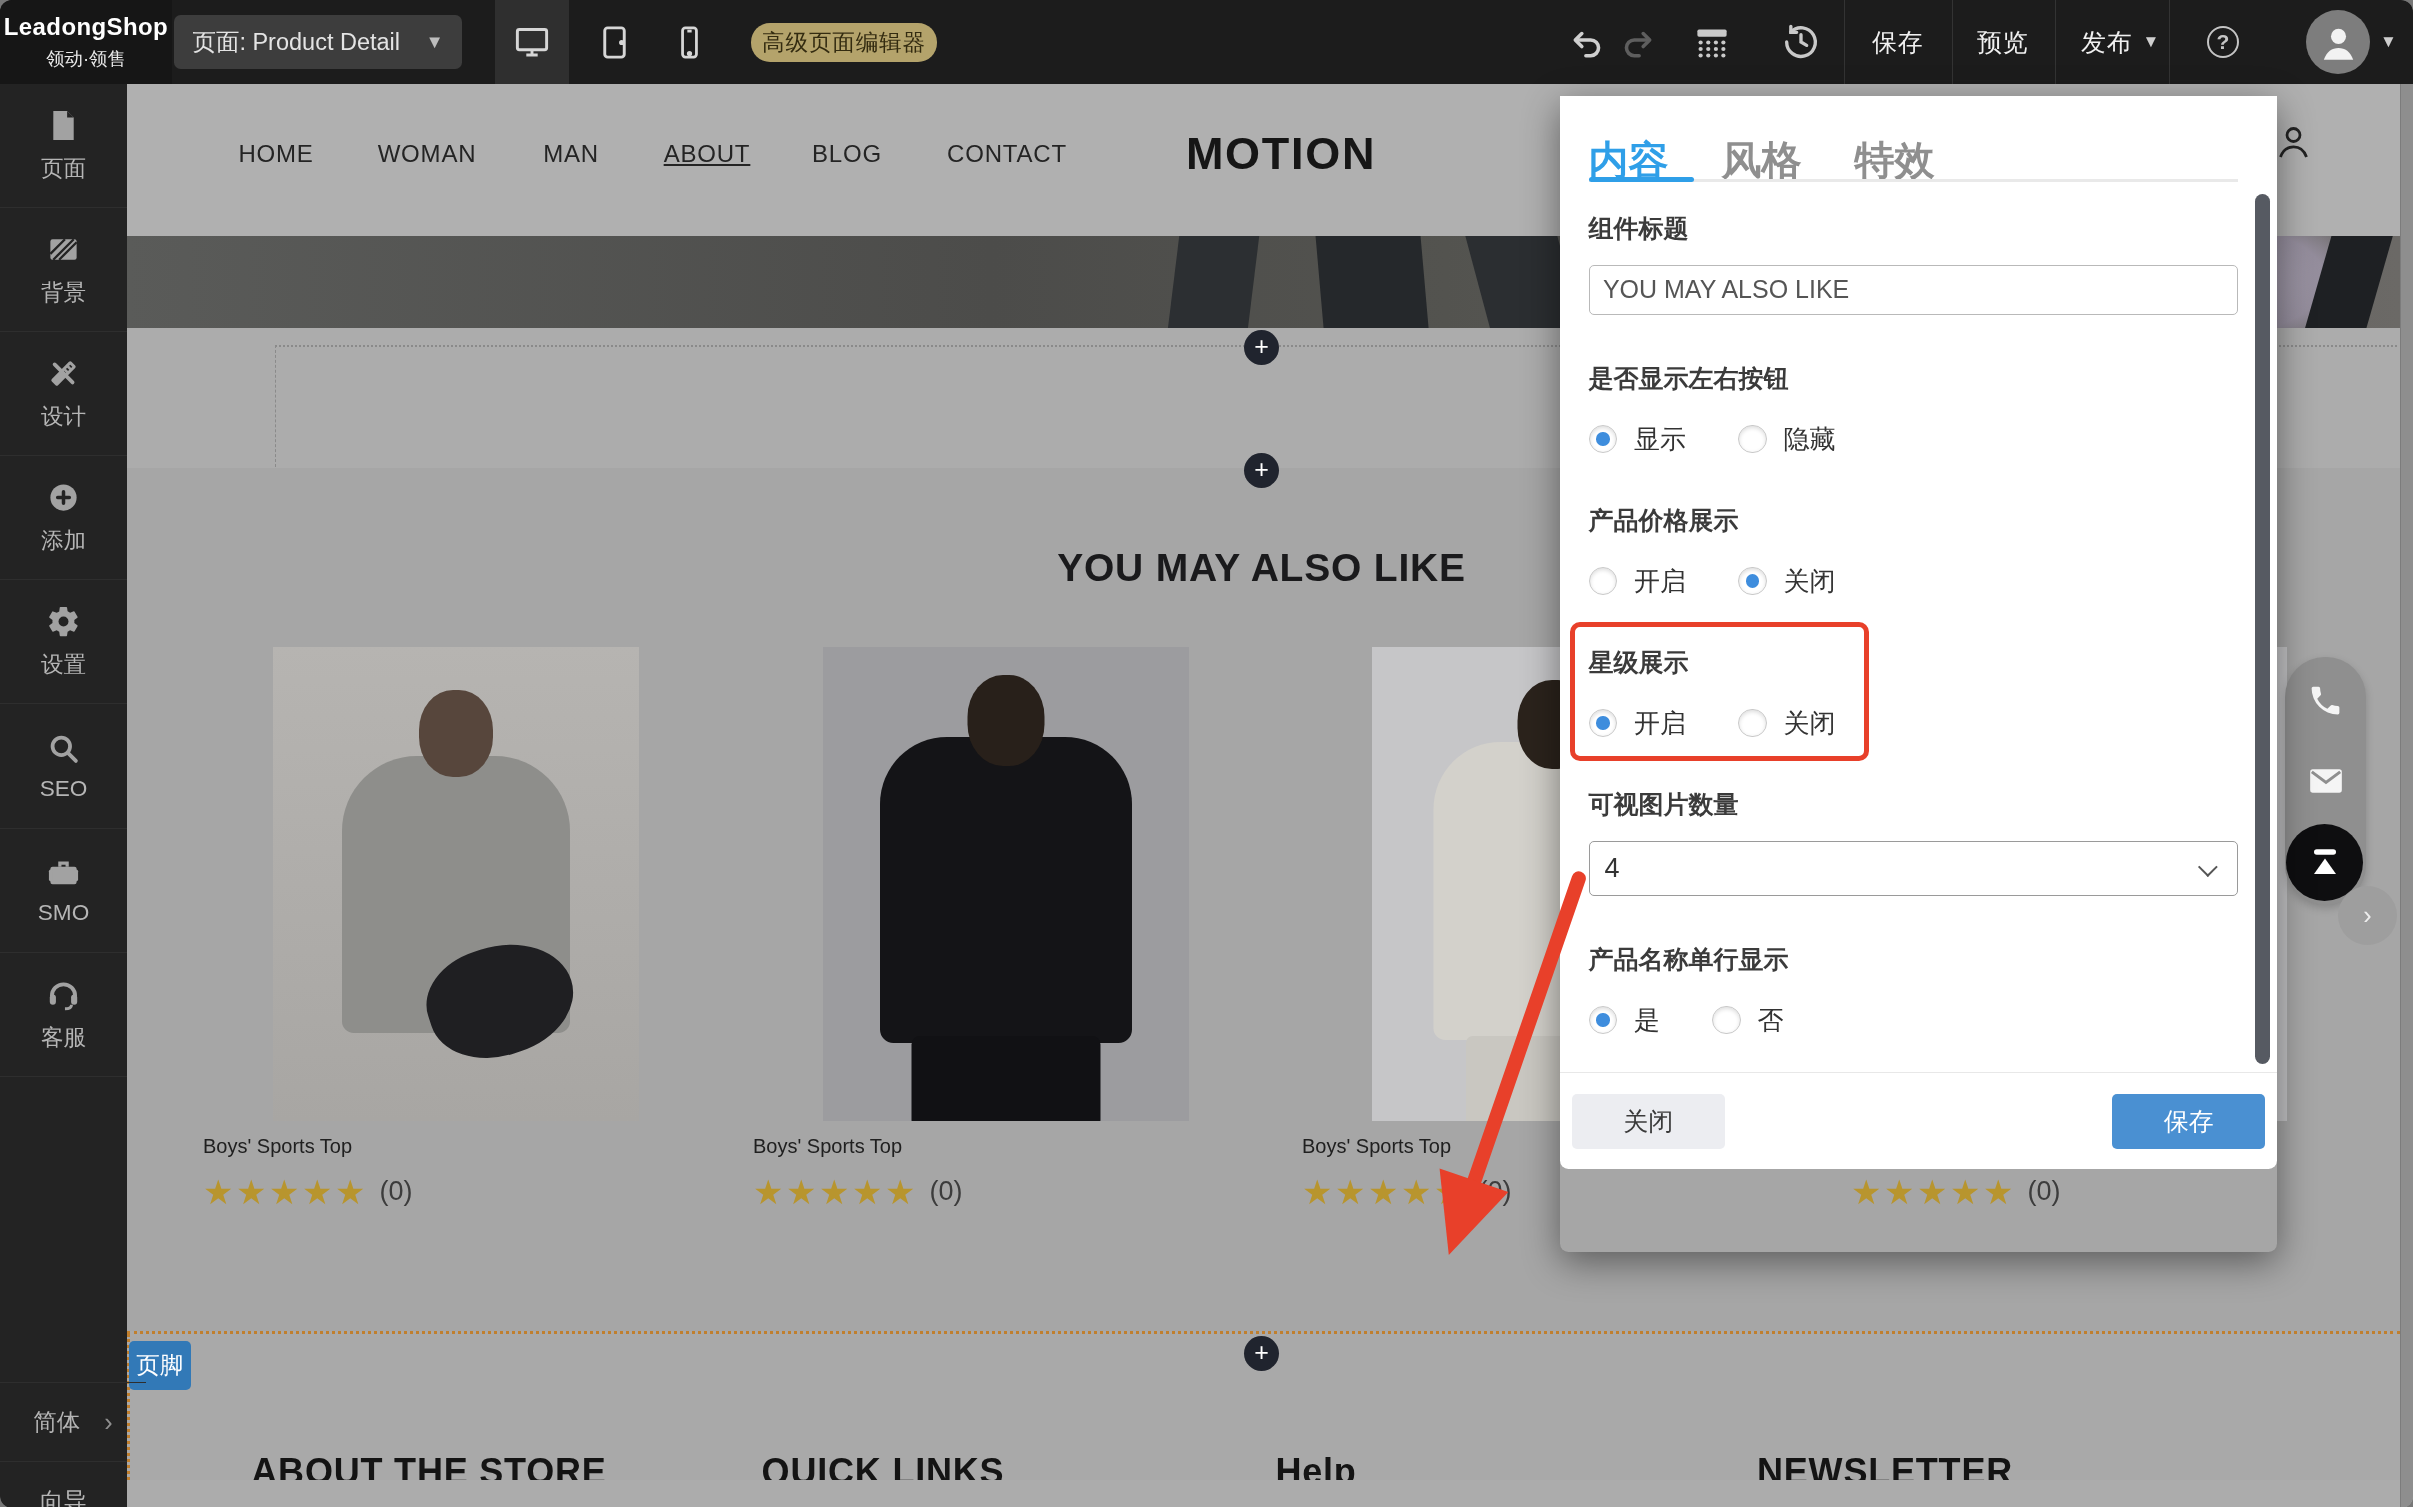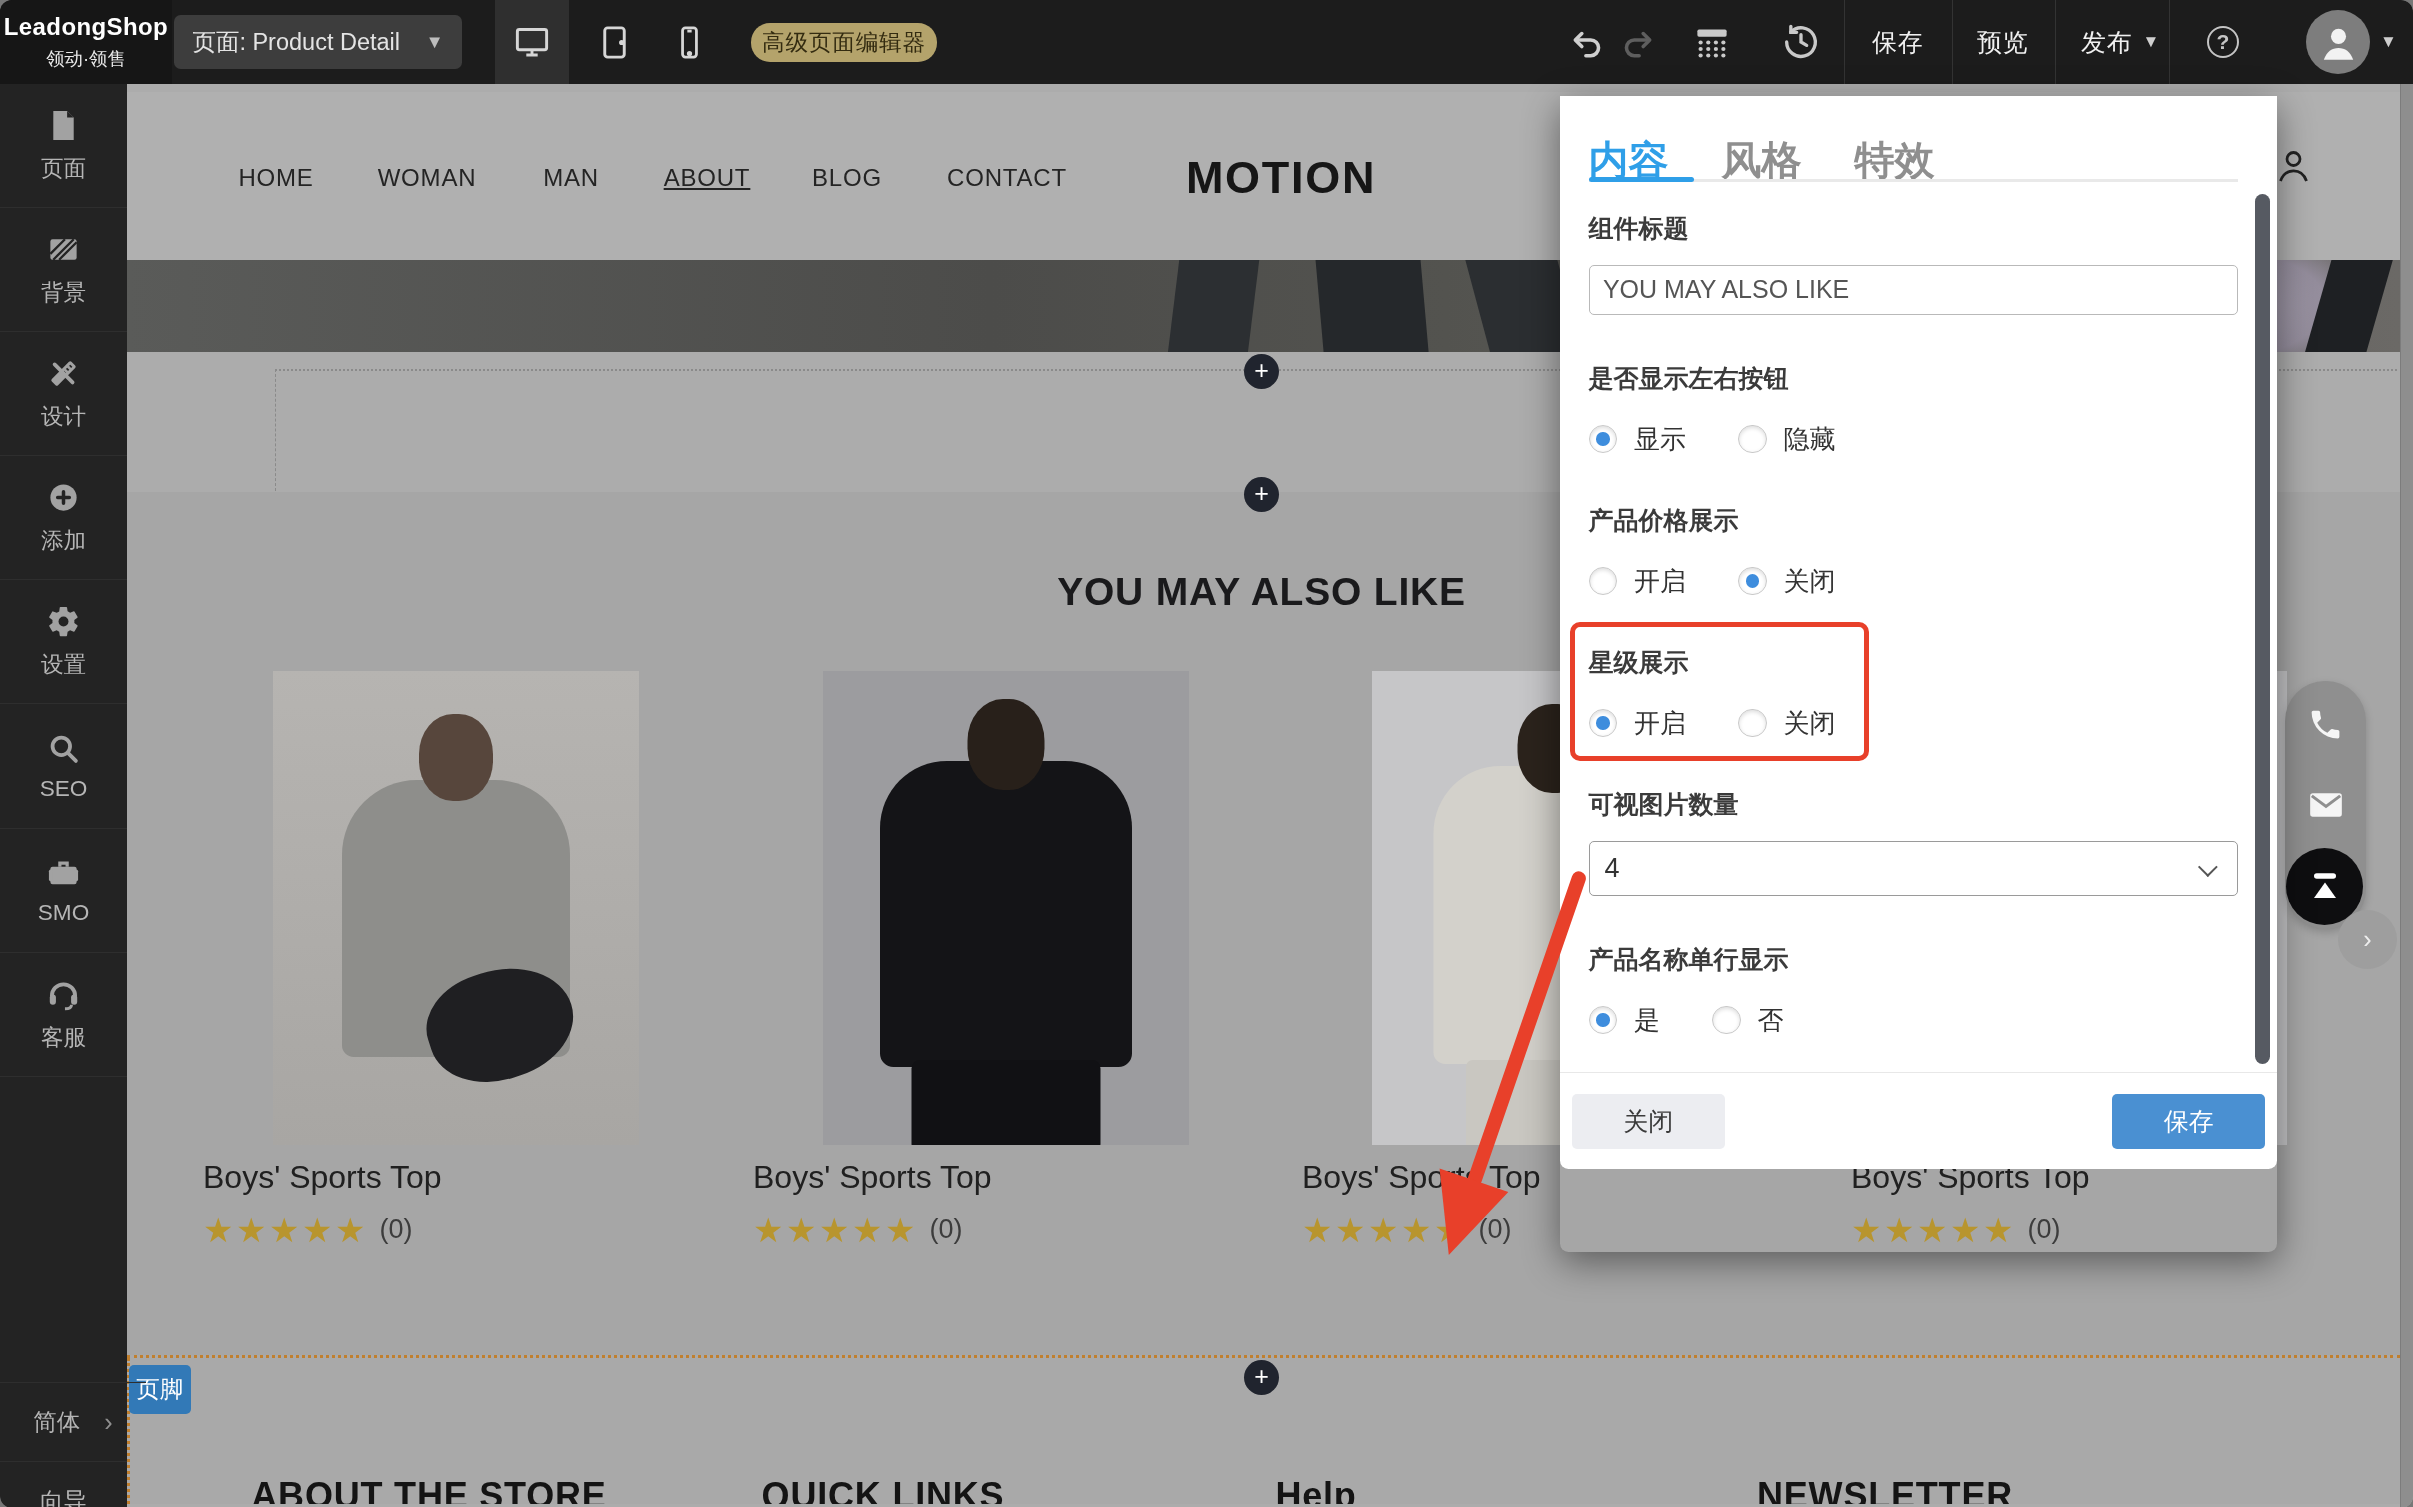--- a/index.html
+++ b/index.html
@@ -27,21 +27,21 @@
 
   
   .sidebar { position:absolute; left:0; top:84px; width:127px; height:1424px; background:#232323; z-index:40; }
   .sb-item { position:absolute; left:0; width:127px; height:124px; display:flex; flex-direction:column; align-items:center; justify-content:center; gap:10px; border-bottom:0.8px solid #2e2e2e; color:#b5b5b5; font-size:22.6px; cursor:pointer; }
   .sb-icon svg { display:block; }
   .sb-lang { position:absolute; top:1298px; width:146px; height:79px; border-top:0.8px solid #2e2e2e; display:flex; align-items:center; justify-content:center; gap:24px; color:#b5b5b5; font-size:23.5px; cursor:pointer; }
   .sb-lang .chev { color:#8f8f8f; font-size:25px; }
   .sb-wizard { position:absolute; top:1377px; width:127px; height:79px; border-top:0.8px solid #2e2e2e; display:flex; align-items:center; justify-content:center; color:#b5b5b5; font-size:23.5px; cursor:pointer; }
 
   
-  .canvas { position:absolute; left:127px; top:92px; width:2273px; height:1412px; background:#acacac; overflow:hidden; z-index:1; }
+  .canvas { position:absolute; left:127px; top:68px; width:2273px; height:1412px; background:#acacac; overflow:hidden; z-index:1; }
   .navband { position:absolute; left:0; top:0; width:100%; height:168px; background:#b0b0b0; }
   .nav-link { position:absolute; top:72px; transform:translateX(-50%); font-size:24px; letter-spacing:0.8px; color:#242424; font-weight:500; cursor:pointer; }
   .site-logo { position:absolute; top:60px; left:1154px; transform:translateX(-50%); font-size:45px; font-weight:800; letter-spacing:1.7px; color:#161616; }
   .account-icon { position:absolute; left:2147px; top:54px; }
   .hero { position:absolute; left:0; top:168px; width:100%; height:92px; background:linear-gradient(90deg,#5a5b59 0%,#4c4c4a 38%,#53534f 58%,#6b6966 100%); overflow:hidden; }
   .hero i { position:absolute; top:-20%; height:150%; }
   .hero .leg1 { left:46%; width:80px; background:#2c2f32; transform:skewX(-7deg); }
   .hero .leg2 { left:52.5%; width:105px; background:#25282b; transform:skewX(5deg); }
   .hero .leg3 { left:59.5%; width:92px; background:#2b2e31; transform:skewX(15deg); }
   .hero .fabric { right:3%; width:302px; background:radial-gradient(ellipse at 55% 45%,#a39cab 0%,#948d9c 55%,rgba(148,141,156,0) 78%); }
@@ -60,21 +60,21 @@
   .p2 { background:#9c9c9f; }
   .p2 .fg-head { left:50%; top:6%; transform:translateX(-50%); width:77px; height:91px; border-radius:46%; background:#28201a; }
   .p2 .fg-torso { left:50%; top:19%; transform:translateX(-50%); width:252px; height:306px; background:#141417; border-radius:67px 67px 13.4px 13.4px; }
   .p2 .fg-extra { left:50%; top:82%; transform:translateX(-50%); width:189px; height:92px; background:#111114; border-radius:8.4px; }
   .p3 { background:#c6c6c8; }
   .p3 .fg-head { left:50%; top:7%; transform:translateX(-50%); width:75px; height:89px; border-radius:46%; background:#2b231c; }
   .p3 .fg-torso { left:50%; top:20%; transform:translateX(-50%); width:243px; height:298px; background:#d3d1cb; border-radius:67px 67px 11.7px 11.7px; }
   .p3 .fg-extra { left:50%; top:82%; transform:translateX(-50%); width:178px; height:91px; background:#c9c7c1; border-radius:6.7px; }
   .p4 { background:#c3c3c5; }
   .p4 .fg-torso { left:50%; top:20%; transform:translateX(-50%); width:243px; height:298px; background:#cfcdc7; border-radius:67px 67px 11.7px 11.7px; }
-  .card-title { margin-top:14.3px; font-size:32px; color:#202020; white-space:nowrap; }
+  .card-title { margin-top:14.3px; font-size:20px; color:#202020; white-space:nowrap; }
   .card-rating { margin-top:13.4px; display:flex; align-items:center; }
   .stars { color:#b8952e; font-size:34px; letter-spacing:2.5px; }
   .reviews { font-size:27px; color:#3c3c3c; margin-left:11.7px; }
   .footer { position:absolute; left:0; top:1263px; width:100%; height:161px; background:#a9a9a9; border-top:3.4px dotted #c07f2e; }
   .footer::before { content:""; position:absolute; left:0; top:0; height:100%; border-left:3.4px dotted #c07f2e; }
   .footer-tag { position:absolute; left:1.7px; top:6.7px; width:62px; height:49px; background:#3279b7; color:#fff; font-size:23.5px; display:flex; align-items:center; justify-content:center; border-radius:5px; cursor:pointer; }
   .fcol { position:absolute; top:117px; transform:translateX(-50%); font-size:36px; font-weight:bold; letter-spacing:0.8px; color:#141414; white-space:nowrap; }
 
   
   .float-pill { position:absolute; left:2158px; top:589px; width:81px; height:248px; border-radius:40px; background:#8f8f8f; box-shadow:0 3.4px 8.4px rgba(0,0,0,.18); z-index:5; }

